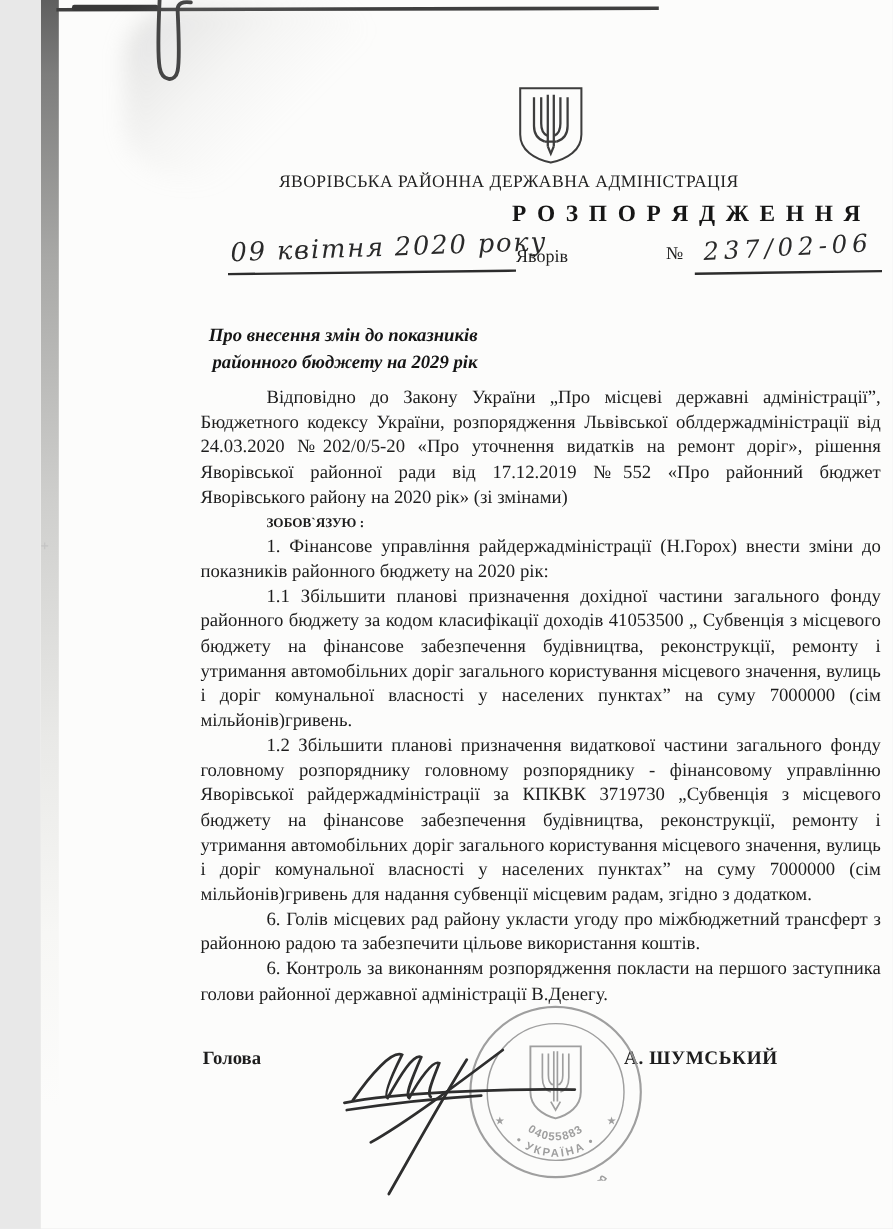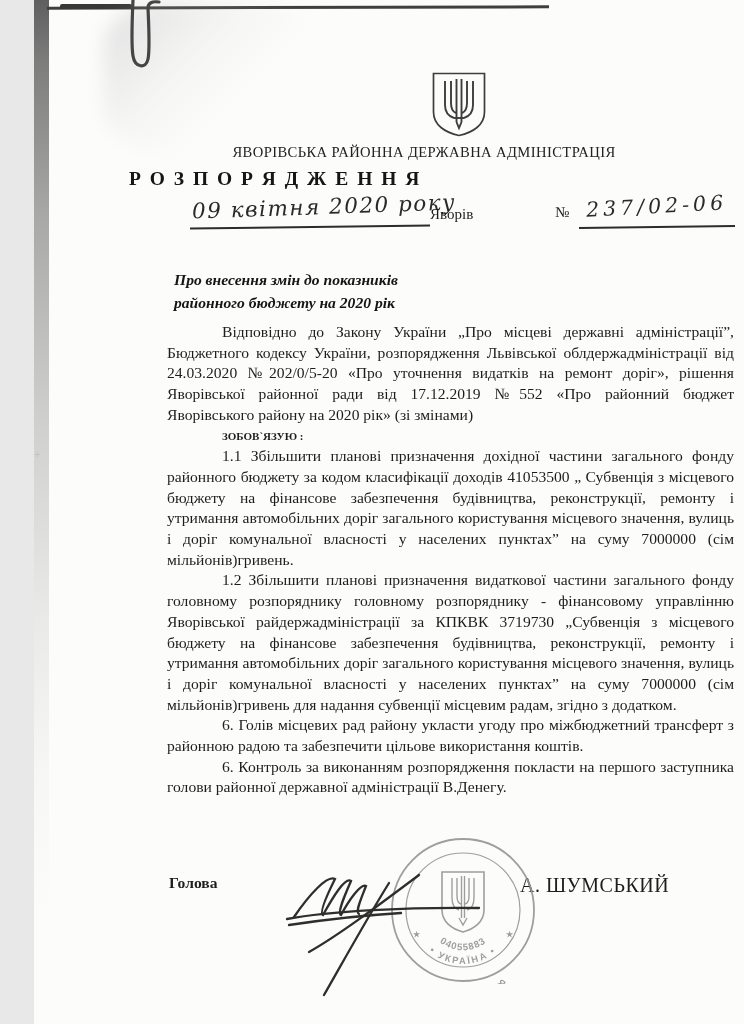--- a/index.html
+++ b/index.html
@@ -15,38 +15,38 @@
   .edge-right{position:absolute;left:737px;top:0;width:3px;height:70px;background:linear-gradient(#9a9a9a,transparent);}
   .reg-cross{position:absolute;left:0px;top:448px;font-size:11px;color:#c4c4c4;font-family:"DejaVu Sans Mono",monospace;}
   .clip-shadow{position:absolute;left:70px;top:2px;width:210px;height:150px;
     background:linear-gradient(135deg,rgba(160,160,160,0.30),rgba(200,200,200,0.12) 40%,transparent 65%);
     filter:blur(9px);border-radius:30%;}
   .paperclip{position:absolute;left:78px;top:0;}
   
   .emblem{position:absolute;left:397px;top:71px;}
   .org-name{position:absolute;left:95px;top:144px;width:590px;text-align:center;
     font-size:14.6px;letter-spacing:0.4px;color:#222;}
-  .doc-type{position:absolute;left:95px;top:168px;width:590px;text-align:left;
+  .doc-type{position:absolute;left:95px;top:168px;width:590px;text-align:right;
     font-size:19.5px;font-weight:bold;letter-spacing:2px;color:#161616;}
   .handwriting{font-family:"DejaVu Serif",serif;font-style:italic;color:#2a2a2a;}
   .hw-date{position:absolute;left:158px;top:194px;font-size:21.5px;letter-spacing:1.5px;transform:rotate(-2deg);white-space:nowrap;}
   .hw-num{position:absolute;left:552px;top:194px;font-size:20.5px;letter-spacing:4px;transform:rotate(-3deg);white-space:nowrap;}
   .date-underline{position:absolute;left:156px;top:226px;width:240px;height:2px;background:#2c2c2c;transform:rotate(-0.7deg);}
   .num-underline{position:absolute;left:545px;top:226px;width:156px;height:2px;background:#2c2c2c;transform:rotate(-0.8deg);}
   .place{position:absolute;left:396px;top:206px;font-size:15px;}
   .num-label{position:absolute;left:521px;top:204px;font-size:15px;}
   
-  .subject{position:absolute;left:140px;top:268px;font-size:15.6px;font-weight:bold;font-style:italic;line-height:23px;color:#151515;}
+  .subject{position:absolute;left:140px;top:268px;font-size:15.6px;font-weight:bold;font-style:italic;line-height:23px;color:#151515;text-align:right;}
   
   .body{position:absolute;left:133px;top:322px;width:567px;font-size:15.6px;line-height:20.7px;text-align:justify;font-family:Liberation Serif, serif;}
   .body p{margin:0;text-indent:55px;}
   .obligation{font-weight:bold;text-indent:55px;font-size:11px;}
   
   .sig-title{position:absolute;left:135px;top:874px;font-size:15.6px;font-weight:bold;}
-  .sig-name{position:absolute;left:486px;top:874px;font-size:20px;font-weight:normal;letter-spacing:0.5px;}
+  .sig-name{position:absolute;left:486px;top:874px;font-size:16px;font-weight:bold;letter-spacing:0.5px;}
   .stamp{position:absolute;left:355px;top:836px;opacity:0.92;}
   .stamp text{font-family:"Liberation Sans",sans-serif;font-weight:bold;fill:#979797;}
   .signature{position:absolute;left:235px;top:855px;}
 </style>
 </head>
 <body>
 
 <div class="page">
 
   <div class="edge-left"></div>
@@ -84,26 +84,27 @@
 
   <span class="handwriting hw-date">09 квітня 2020 року</span>
   <div class="date-underline"></div>
   <span class="place">Яворів</span>
   <span class="num-label">№</span>
   <div class="num-underline"></div>
   <span class="handwriting hw-num">237/02-06</span>
 
   <div class="subject">
     <div>Про внесення змін до показників</div>
-    <div>районного бюджету на  2020 рік</div>
+    <div>районного бюджету на  2029 рік</div>
   </div>
 
   <div class="body">
     <p>Відповідно до Закону України „Про місцеві державні адміністрації”, Бюджетного кодексу України, розпорядження Львівської облдержадміністрації від 24.03.2020 №202/0/5-20 «Про уточнення видатків на ремонт доріг», рішення Яворівської районної ради від 17.12.2019 №552 «Про районний бюджет Яворівського району  на 2020 рік» (зі змінами)</p>
     <p class="obligation">ЗОБОВ`ЯЗУЮ :</p>
+    <p>1.  Фінансове управління райдержадміністрації (Н.Горох) внести зміни до показників районного бюджету на 2020 рік:</p>
     <p>1.1 Збільшити планові призначення дохідної частини загального фонду районного бюджету  за  кодом класифікації доходів  41053500 „ Субвенція з місцевого бюджету на фінансове забезпечення будівництва, реконструкції, ремонту і утримання автомобільних доріг загального користування місцевого значення, вулиць і доріг комунальної власності у населених пунктах” на суму 7000000 (сім мільйонів)гривень.</p>
     <p>1.2 Збільшити планові призначення видаткової частини загального фонду головному розпоряднику головному розпоряднику - фінансовому управлінню Яворівської райдержадміністрації  за КПКВК 3719730 „Субвенція з місцевого бюджету на фінансове забезпечення будівництва, реконструкції, ремонту і утримання автомобільних доріг загального користування місцевого значення, вулиць і доріг комунальної власності у населених пунктах” на суму 7000000 (сім мільйонів)гривень для надання субвенції місцевим радам, згідно з додатком.</p>
     <p>6. Голів місцевих рад району укласти угоду про міжбюджетний трансферт з районною радою та  забезпечити цільове використання коштів.</p>
     <p>6.  Контроль  за  виконанням  розпорядження  покласти  на  першого заступника голови районної державної адміністрації В.Денегу.</p>
   </div>
 
   <span class="sig-title">Голова</span>
   <span class="sig-name">А. ШУМСЬКИЙ</span>
 
   <svg class="stamp" width="148" height="148" viewBox="-74 -74 148 148">

